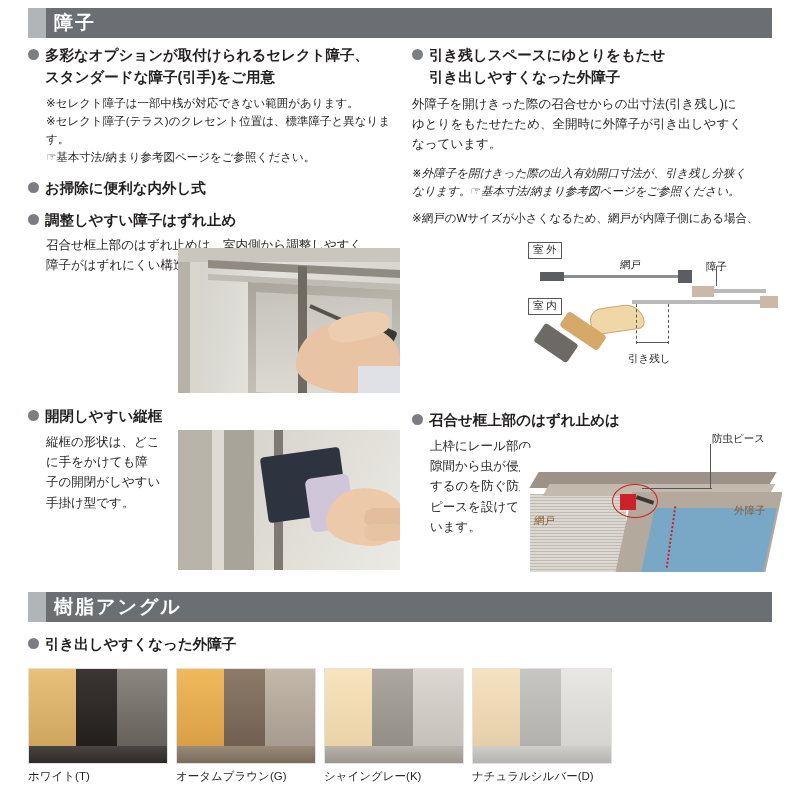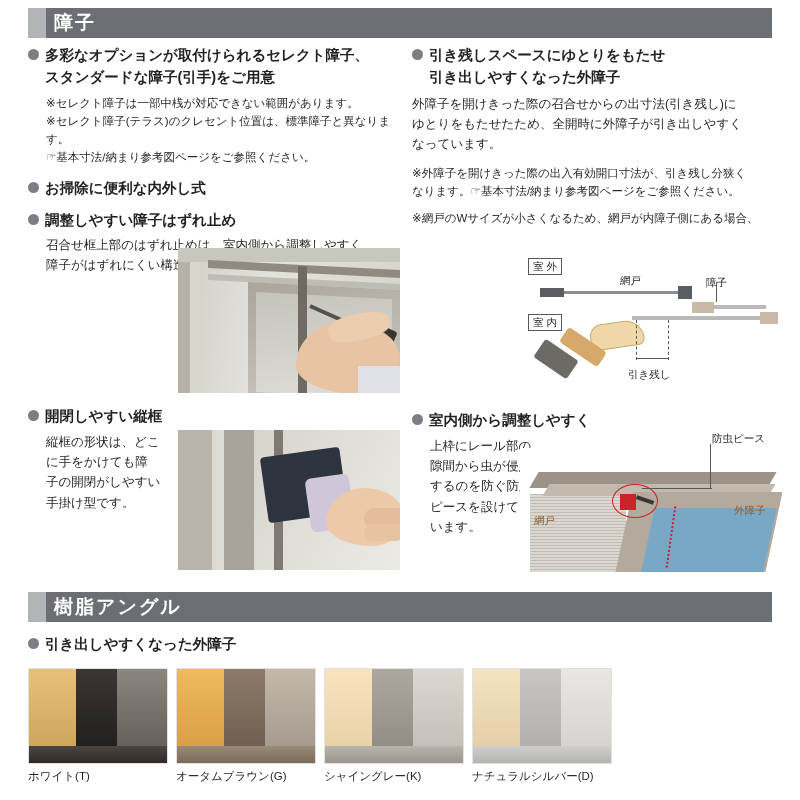--- a/index.html
+++ b/index.html
@@ -89,22 +89,22 @@
     position: absolute;
     left: 178px; top: 430px;
     width: 222px; height: 140px;
     background: linear-gradient(95deg,#cecbc3 0%,#e6e4df 45%,#d2cfc7 100%);
     overflow:hidden;
   }
 
   
   #diagram-amido {
     position: absolute;
-    left: 520px; top: 252px;
-    width: 262px; height: 152px;
+    left: 520px; top: 236px;
+    width: 262px; height: 152px; font-family: Liberation Serif, serif;
   }
   .dg-label-box {
     position: absolute;
     border: 1px solid #55585b;
     background: #fff;
     font-size: 10.5px;
     padding: 1px 4px;
     line-height: 1.2;
     color: #231f20;
   }
@@ -261,21 +261,21 @@
       <span>
         <span>引き残しスペースにゆとりをもたせ</span><br>
         <span>引き出しやすくなった外障子</span>
       </span>
     </div>
     <div class="body-text" style="margin-top:5px;">
       <div>外障子を開けきった際の召合せからの出寸法(引き残し)に</div>
       <div>ゆとりをもたせたため、全開時に外障子が引き出しやすく</div>
       <div>なっています。</div>
     </div>
-    <div class="note-text" style="margin-top:10px;">
+    <div class="note-text" style="margin-top:10px;font-style:italic;">
       <div>※外障子を開けきった際の出入有効開口寸法が、引き残し分狭く</div>
       <div>なります。☞基本寸法/納まり参考図ページをご参照ください。</div>
     </div>
     <div class="note-text" style="margin-top:8px;">
       <div>※網戸のWサイズが小さくなるため、網戸が内障子側にある場合、</div>
     </div>
   </div>
 
 </div>
 
@@ -301,21 +301,21 @@
 
   <div class="dg-bar" style="left:116px; top:68px; width:1px; height:40px; border-left:1px dashed #55585b;"></div>
   <div class="dg-bar" style="left:148px; top:68px; width:1px; height:40px; border-left:1px dashed #55585b;"></div>
   <div class="dg-bar" style="left:116px; top:106px; width:33px; height:1px; background:#55585b;"></div>
   <div class="dg-text" style="left:108px; top:116px;">引き残し</div>
 </div>
 
 <div style="position:absolute;left:412px;top:410px;width:120px;">
   <div class="bullet-head" style="width:230px;">
     <span class="bullet-dot"></span>
-    <span>室内側から調整しやすく</span>
+    <span>召合せ框上部のはずれ止めは</span>
   </div>
   <div class="body-text indent" style="margin-top:4px;">
     <div>上枠にレール部の</div>
     <div>隙間から虫が侵入</div>
     <div>するのを防ぐ防虫</div>
     <div>ピースを設けて</div>
     <div>います。</div>
   </div>
 </div>
 

